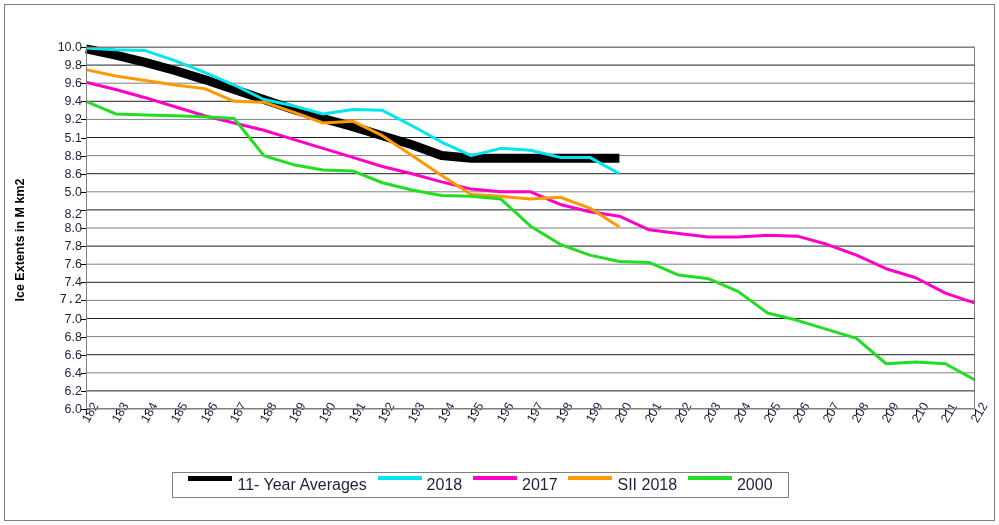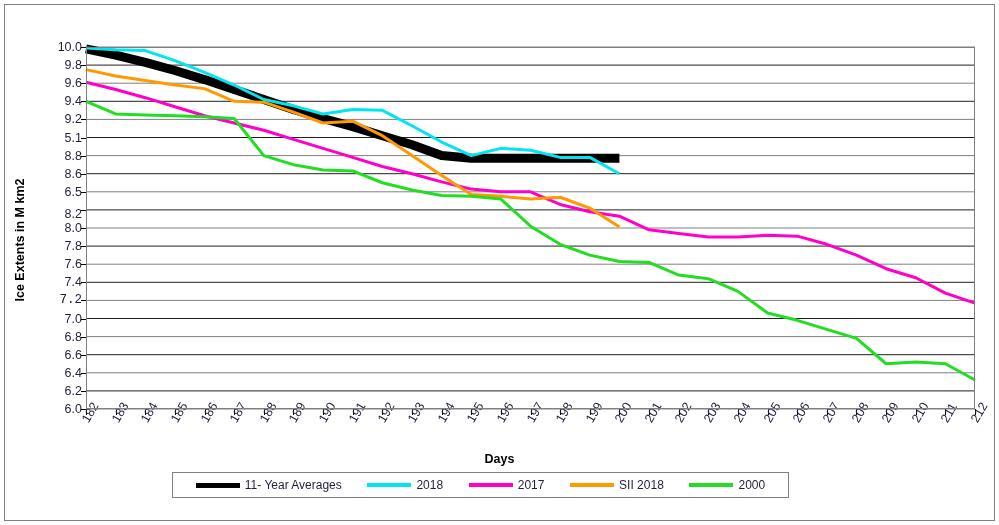--- a/index.html
+++ b/index.html
@@ -111,23 +111,23 @@
     width: 617px; height: 26px;
     border: 1px solid #808080;
     background: #ffffff;
     display: flex;
     align-items: center;
     justify-content: space-around;
     padding: 0 10px;
   }
   .legend-item {
     display: flex;
-    align-items: center;
+    align-items: flex-start;
     gap: 5px;
-    font-size: 12px;
+    font-size: 16px;
     color: #1f1f3d;
     white-space: nowrap;
   }
   .legend-swatch {
     display: inline-block;
     width: 44px;
     height: 0;
   }
   svg.lines { position: absolute; left: 0; top: 0; overflow: visible; }
 </style>
@@ -144,21 +144,21 @@
 
   <div class="ytick-col" id="ytick-col">
       <div class="ytick" style="top: 0px;">10.0</div>
       <div class="ytick" style="top: 18.1px;">9.8</div>
       <div class="ytick" style="top: 36.2px;">9.6</div>
       <div class="ytick" style="top: 54.3px;">9.4</div>
       <div class="ytick" style="top: 72.4px;">9.2</div>
       <div class="ytick" style="top: 90.5px;">5.1</div>
       <div class="ytick" style="top: 108.6px;">8.8</div>
       <div class="ytick" style="top: 126.7px;">8.6</div>
-      <div class="ytick" style="top: 144.8px;">6.5</div>
+      <div class="ytick" style="top: 144.8px;">5.0</div>
       <div class="ytick" style="top: 167px;">8.2</div>
       <div class="ytick" style="top: 181px;">8.0</div>
       <div class="ytick" style="top: 199.1px;">7.8</div>
       <div class="ytick" style="top: 217.2px;">7.6</div>
       <div class="ytick" style="top: 235.3px;">7.4</div>
       <div class="ytick" style="top: 253.4px; font-family: Liberation Mono, monospace;">7.2</div>
       <div class="ytick" style="top: 271.5px;">7.0</div>
       <div class="ytick" style="top: 289.6px;">6.8</div>
       <div class="ytick" style="top: 307.7px;">6.6</div>
       <div class="ytick" style="top: 325.8px;">6.4</div>
@@ -253,21 +253,20 @@
       <line x1="86" x2="975" y1="390.9" y2="390.9" stroke="#202020" stroke-width="1"></line>
       <line x1="86" x2="975" y1="409" y2="409" stroke="#808080" stroke-width="1"></line>
       <polyline points="86.00,48.81 115.63,55.14 145.27,62.38 174.90,70.53 204.53,79.58 234.17,89.54 263.80,99.49 293.43,109.44 323.07,118.49 352.70,126.64 382.33,135.69 411.97,144.74 441.60,155.60 471.23,158.32 500.87,158.32 530.50,158.32 560.13,158.32 589.77,158.32 619.40,158.32" fill="none" stroke="#000000" stroke-width="9" stroke-linejoin="round" stroke-linecap="butt"></polyline>
       <polyline points="86.00,47.90 115.63,49.71 145.27,50.62 174.90,60.58 204.53,72.34 234.17,85.01 263.80,99.49 293.43,105.83 323.07,113.97 352.70,109.44 382.33,110.35 411.97,125.73 441.60,142.03 471.23,155.60 500.87,148.36 530.50,150.17 560.13,157.41 589.77,157.41 619.40,173.70" fill="none" stroke="#00e5ef" stroke-width="3" stroke-linejoin="round" stroke-linecap="butt"></polyline>
       <polyline points="86.00,82.30 115.63,89.54 145.27,97.68 174.90,106.73 204.53,115.78 234.17,123.02 263.80,130.26 293.43,139.31 323.07,148.36 352.70,157.41 382.33,166.46 411.97,173.70 441.60,181.85 471.23,189.09 500.87,191.80 530.50,191.80 560.13,204.47 589.77,211.71 619.40,216.23 649.03,229.81 678.67,233.43 708.30,237.05 737.93,237.05 767.57,235.24 797.20,236.14 826.83,244.29 856.47,255.15 886.10,268.73 915.73,277.77 945.37,293.16 975.00,303.12" fill="none" stroke="#ff00c8" stroke-width="3" stroke-linejoin="round" stroke-linecap="butt"></polyline>
       <polyline points="86.00,69.63 115.63,75.96 145.27,80.48 174.90,85.01 204.53,88.63 234.17,101.30 263.80,102.20 293.43,112.16 323.07,123.02 352.70,121.21 382.33,135.69 411.97,155.60 441.60,175.51 471.23,194.52 500.87,196.33 530.50,199.04 560.13,197.23 589.77,208.09 619.40,227.10" fill="none" stroke="#ff9900" stroke-width="3" stroke-linejoin="round" stroke-linecap="butt"></polyline>
       <polyline points="86.00,101.30 115.63,113.97 145.27,114.88 174.90,115.78 204.53,116.68 234.17,118.49 263.80,155.60 293.43,164.65 323.07,170.08 352.70,170.98 382.33,182.75 411.97,189.99 441.60,195.42 471.23,196.33 500.87,199.04 530.50,226.19 560.13,244.29 589.77,255.15 619.40,261.49 649.03,262.39 678.67,275.06 708.30,278.68 737.93,291.35 767.57,313.07 797.20,320.31 826.83,329.36 856.47,338.41 886.10,363.75 915.73,361.94 945.37,363.75 975.00,380.04" fill="none" stroke="#22dd22" stroke-width="3" stroke-linejoin="round" stroke-linecap="butt"></polyline>
     </svg>
   <div class="plot-border"></div>
 
-  <div class="xlabel">Days</div>
 
   <div class="legend-box" id="legend-box">
       <div class="legend-item">
         <span class="legend-swatch" style="border-top: 5px solid rgb(0, 0, 0);"></span>
         <span>11- Year Averages</span>
       </div>
       <div class="legend-item">
         <span class="legend-swatch" style="border-top: 4px solid rgb(0, 229, 239);"></span>
         <span>2018</span>
       </div>

